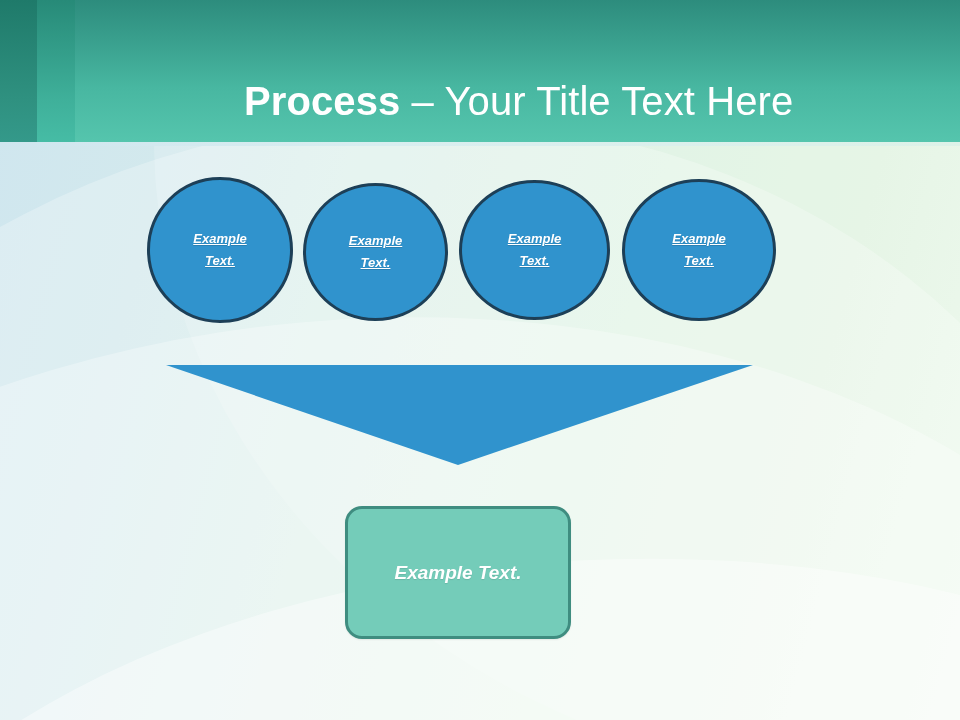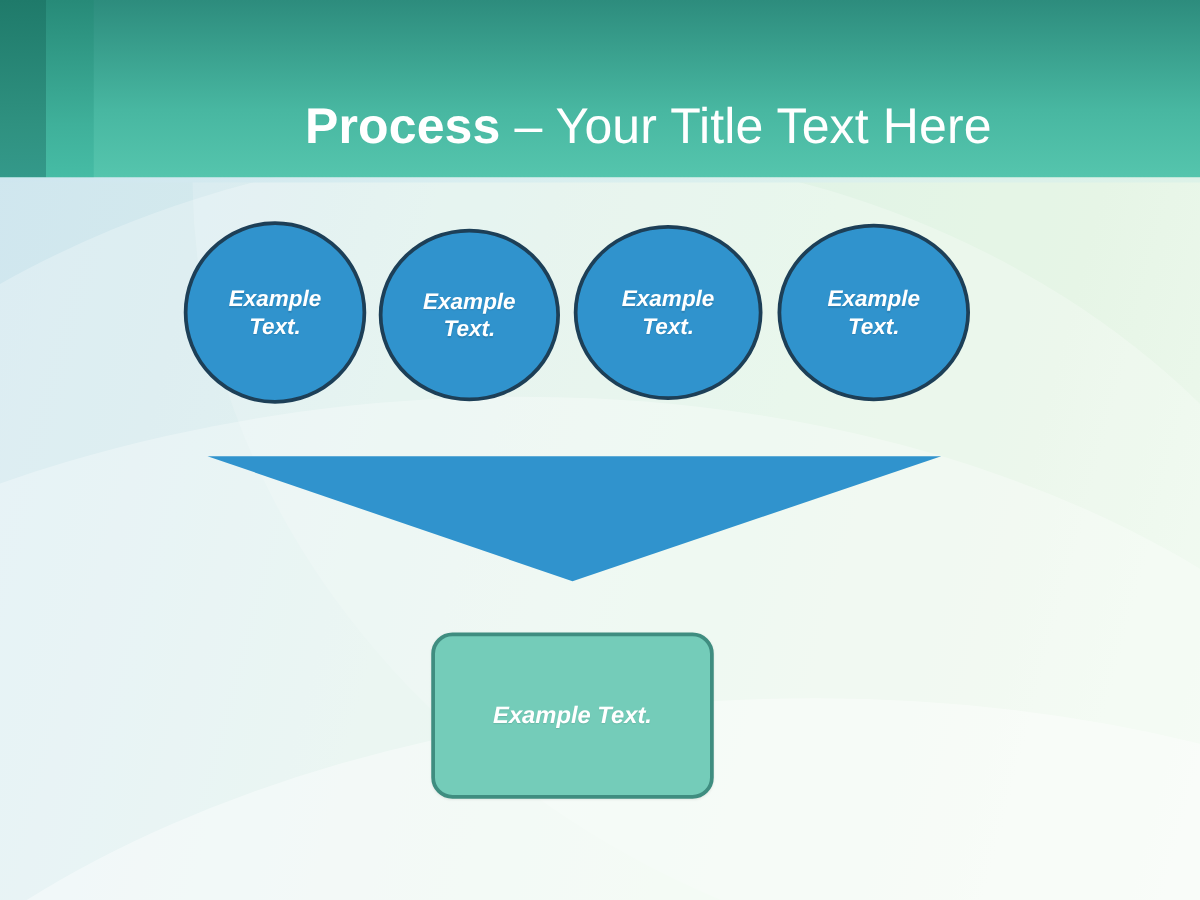--- a/index.html
+++ b/index.html
@@ -117,24 +117,25 @@
     border: 3px solid #1d3f57;
     display: flex;
     align-items: center;
     justify-content: center;
     text-align: center;
   }
   .pc-label {
     color: #ffffff;
     font-weight: bold;
     font-style: italic;
-    font-size: 18px;
+    font-size: 13px;
     line-height: 22px;
     white-space: pre-line;
     text-shadow: 0 1px 1px rgba(0,0,0,0.12);
+    text-decoration: underline;
   }
 
   #circle-1 { left: 147px; top: 177px; width: 146px; height: 146px; }
   #circle-2 { left: 303px; top: 183px; width: 145px; height: 138px; }
   #circle-3 { left: 459px; top: 180px; width: 151px; height: 140px; }
   #circle-4 { left: 622px; top: 179px; width: 154px; height: 142px; }
 
   
   #down-arrow {
     position: absolute;

